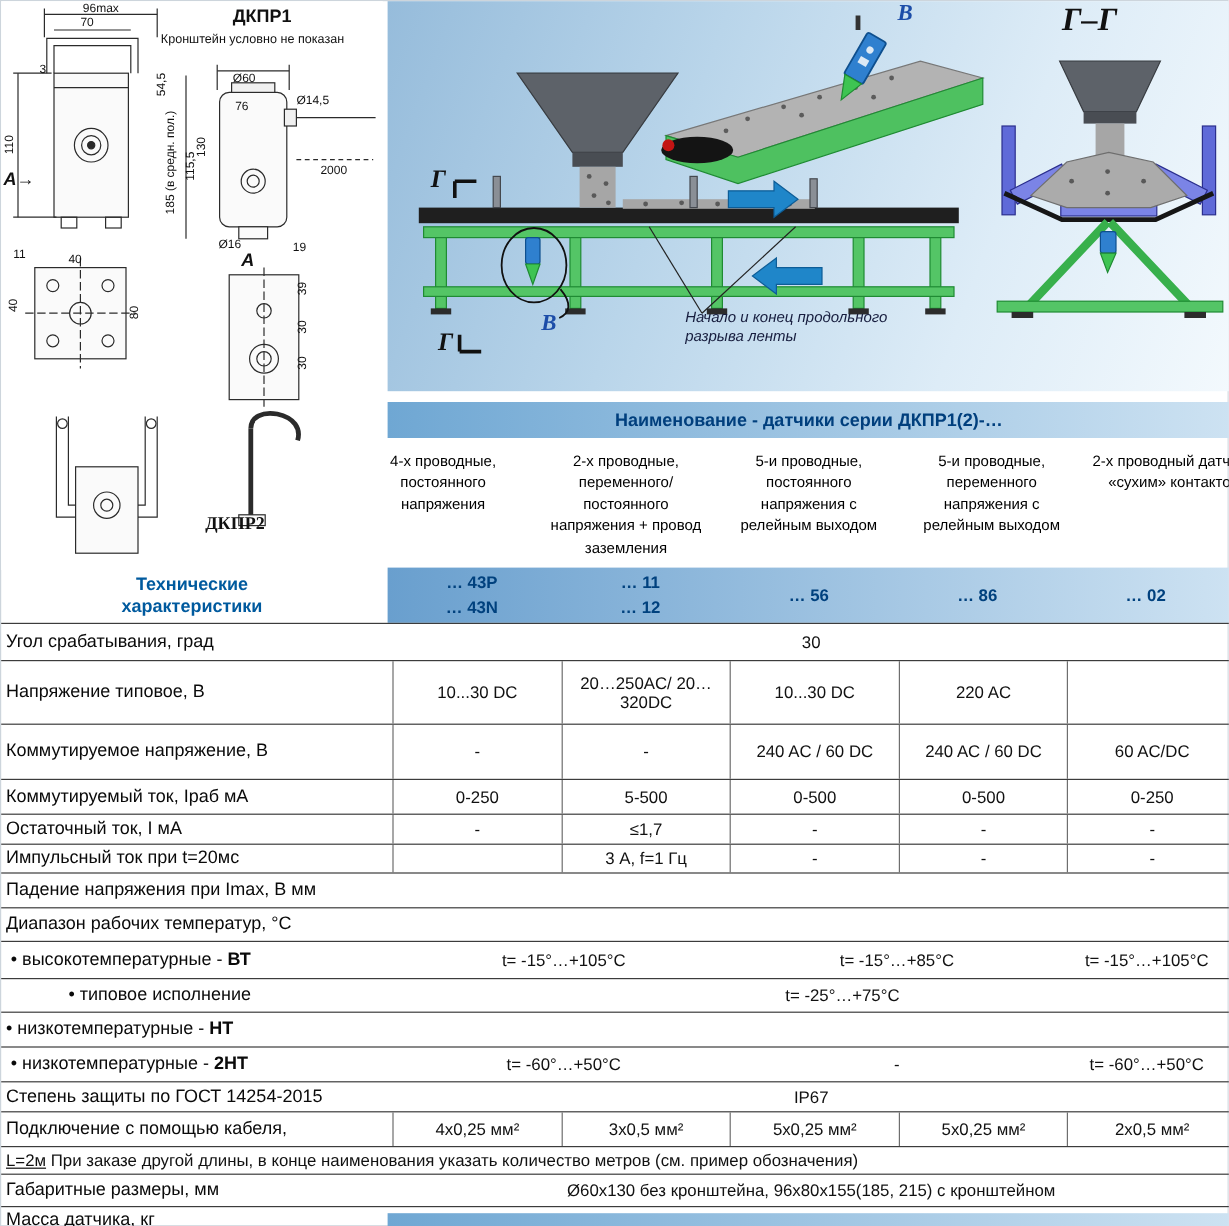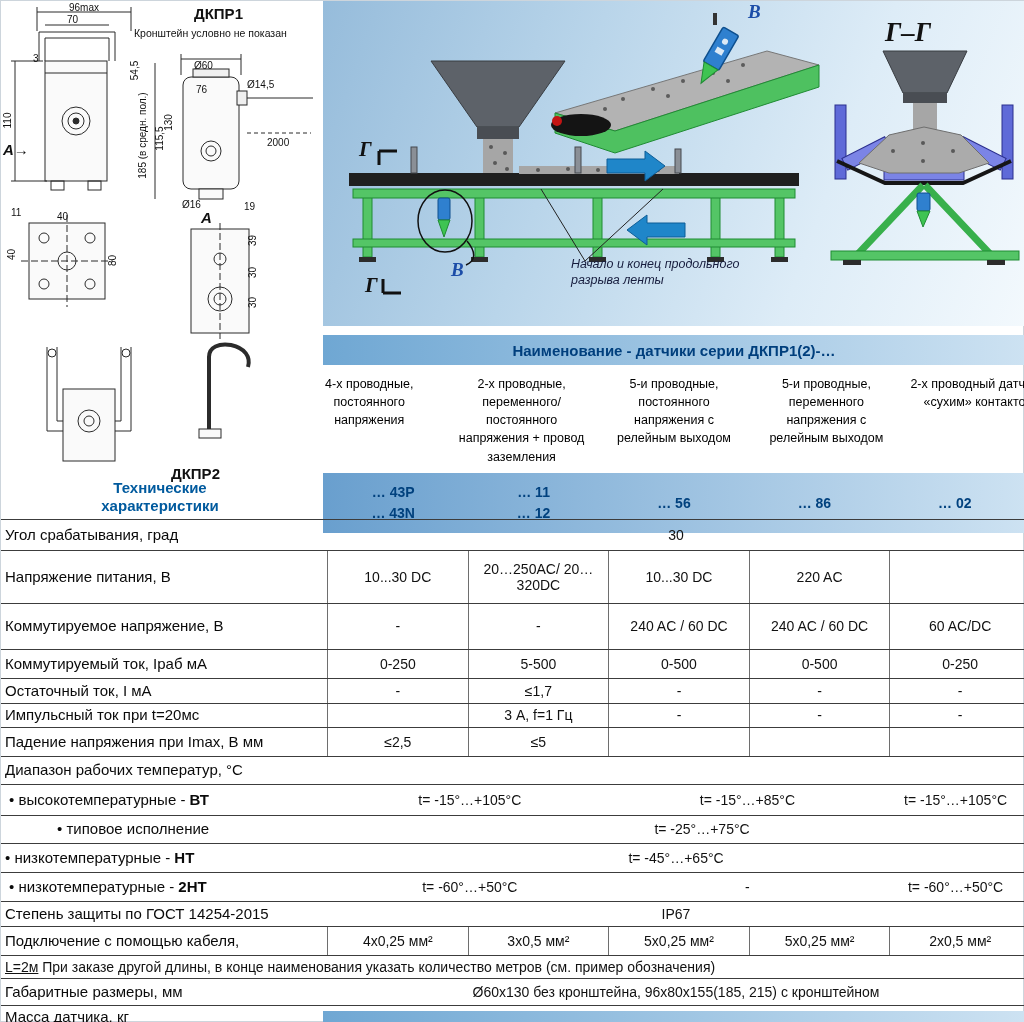--- a/index.html
+++ b/index.html
@@ -24,21 +24,21 @@
   .lbl-g{font-family:"Liberation Serif",serif;font-style:italic;font-weight:bold;font-size:21px;color:#111;}
   .lbl-gg{font-family:"Liberation Serif",serif;font-style:italic;font-weight:bold;font-size:27px;color:#111;}
   .annotation{position:absolute;width:212px;font-size:12.5px;font-style:italic;color:#171d3e;line-height:1.25;}
 
   
   .table-title{position:absolute;left:322px;top:334px;width:702px;height:30px;
     background:linear-gradient(to right,#6fa7d3,#cde2f2);color:#003f7d;font-weight:bold;font-size:15px;
     display:flex;align-items:center;justify-content:center;}
   .col-heads{position:absolute;left:322px;top:366px;width:702px;height:106px;display:flex;justify-content:center;}
   .col-head{flex:0 0 20%;text-align:center;font-size:12.5px;line-height:1.45;padding:8px 6px 0 6px;color:#000;}
-  .models{position:absolute;left:322px;top:472px;width:702px;height:60px;
+  .models{position:absolute;left:322px;top:472px;width:702px;height:46px;
     background:linear-gradient(to right,#699fce,#cde2f2);display:flex;}
   .model-cell{flex:0 0 20%;display:flex;flex-direction:column;align-items:center;justify-content:center;
     color:#00417e;font-weight:bold;font-size:14px;line-height:1.5;}
   .tech-header{position:absolute;left:0;top:478px;width:318px;display:flex;justify-content:center;}
   .tech-header>div{width:150px;text-align:center;color:#005a9e;font-weight:bold;font-size:15px;line-height:1.2;}
 
   .spec{position:absolute;left:0;top:518px;width:1024px;border-top:1px solid #3c3c3c;}
   .row{display:flex;border-bottom:1px solid #3c3c3c;align-items:center;}
   .lbl{flex:0 0 322px;padding-left:4px;font-size:15px;line-height:1.1;color:#0a0a0a;}
   .cells{flex:1;display:flex;align-self:stretch;align-items:center;font-size:14px;}
@@ -114,21 +114,21 @@
         <circle cx="125" cy="352" r="4"></circle>
 
         <path d="M208,356 V432" stroke-width="4"></path>
         <path d="M208,356 C208,346 218,342 230,344 C244,347 250,356 247,366" stroke-width="4"></path>
         <rect x="198" y="428" width="22" height="9" fill="#fafafa"></rect>
       </g>
     </svg>
 
     <span class="dw-title" style="left:193px;top:4px;">ДКПР1</span>
     <span class="dw-note" style="left:133px;top:26px;">Кронштейн условно не показан</span>
-    <span class="dw-title" style="left:170px;top:464px;">ДКПР2</span>
+    <span class="dw-title" style="left:170px;top:428px;font-family:Liberation Serif, serif;">ДКПР2</span>
 
     <span class="view-label" style="left:2px;top:140px;"><span>А</span><span>→</span></span>
     <span class="view-label" style="left:200px;top:208px;">А</span>
 
     <span class="dim" style="left:68px;top:1px;">96max</span>
     <span class="dim" style="left:66px;top:13px;">70</span>
     <span class="dim" style="left:32px;top:52px;">3</span>
     <span class="dim rot" style="left:124px;top:64px;">54,5</span>
     <span class="dim rot" style="left:-1px;top:114px;">110</span>
     <span class="dim rot" style="left:98px;top:129px;">185 (в средн. пол.)</span>
@@ -246,21 +246,21 @@
         <path d="M534,254 L600,184 M668,254 L602,184" stroke="#38b04c" stroke-width="7" fill="none"></path>
         <rect x="508" y="250" width="188" height="9" fill="#54c566" stroke="#1f8b33"></rect>
         <rect x="520" y="259" width="18" height="5" fill="#2c2c2c"></rect>
         <rect x="664" y="259" width="18" height="5" fill="#2c2c2c"></rect>
         <rect x="594" y="192" width="13" height="18" rx="2" fill="#2f80cf" stroke="#0e4f8e"></rect>
         <polygon points="594,210 607,210 600,226" fill="#3ec452" stroke="#1f8b33"></polygon>
       </g>
     </svg>
 
     <span class="ill-label lbl-b" style="left:425px;top:0px;">В</span>
-    <span class="ill-label lbl-gg" style="left:562px;top:16px;">Г–Г</span>
+    <span class="ill-label lbl-gg" style="left:562px;top:0;">Г–Г</span>
     <span class="ill-label lbl-g" style="left:36px;top:136px;">Г</span>
     <span class="ill-label lbl-g" style="left:42px;top:272px;">Г</span>
     <span class="ill-label lbl-b" style="left:128px;top:258px;">В</span>
     <span class="annotation" style="left:248px;top:256px;">Начало и конец продольного разрыва ленты</span>
   </div>
 
   <div class="table-title">Наименование - датчики серии ДКПР1(2)-…</div>
 
   <div class="col-heads">
     <div class="col-head">4-х проводные, постоянного напряжения</div>
@@ -297,21 +297,21 @@
   <div class="spec">
 
     <div class="row" style="height:30px">
       <div class="lbl">Угол срабатывания, град</div>
       <div class="cells">
           <div class="c5sp">30</div>
         </div>
     </div>
 
     <div class="row vsep" style="height:52px">
-      <div class="lbl">Напряжение питания, В</div>
+      <div class="lbl">Напряжение типовое, В</div>
       <div class="cells">
         <div class="c">10...30 DC</div>
         <div class="c">20…250AC/ 20…320DC</div>
         <div class="c">10...30 DC</div>
         <div class="c">220 AC</div>
         <div class="c"></div>
       </div>
     </div>
 
     <div class="row vsep" style="height:45px">
@@ -353,27 +353,20 @@
         <div class="c"></div>
         <div class="c">3 А, f=1 Гц</div>
         <div class="c">-</div>
         <div class="c">-</div>
         <div class="c">-</div>
       </div>
     </div>
 
     <div class="row vsep" style="height:28px">
       <div class="lbl">Падение напряжения при Imax, В мм</div>
-      <div class="cells">
-        <div class="c">≤2,5</div>
-        <div class="c">≤5</div>
-        <div class="c"></div>
-        <div class="c"></div>
-        <div class="c"></div>
-      </div>
     </div>
 
     <div class="row" style="height:27px">
       <div class="lbl">Диапазон рабочих температур, °С</div>
       <div class="cells"></div>
     </div>
 
     <div class="row" style="height:30px">
       <div class="lbl" style="padding-left:8px;"><span>• высокотемпературные  - </span><b>ВТ</b></div>
       <div class="cells">
@@ -385,23 +378,20 @@
 
     <div class="row" style="height:27px">
       <div class="lbl" style="padding-left:8px;margin-left:48px;"><span>• типовое исполнение</span><b></b></div>
       <div class="cells">
           <div class="c5sp">t= -25°…+75°C</div>
         </div>
     </div>
 
     <div class="row" style="height:28px">
       <div class="lbl" style="padding-left:4px;"><span>• низкотемпературные - </span><b>НТ</b></div>
-      <div class="cells">
-          <div class="c5sp">t= -45°…+65°C</div>
-        </div>
     </div>
 
     <div class="row" style="height:28px">
       <div class="lbl" style="padding-left:8px;"><span>• низкотемпературные - </span><b>2НТ</b></div>
       <div class="cells">
         <div class="c2sp">t= -60°…+50°C</div>
         <div class="c2sp">-</div>
         <div class="c">t= -60°…+50°C</div>
       </div>
     </div>

